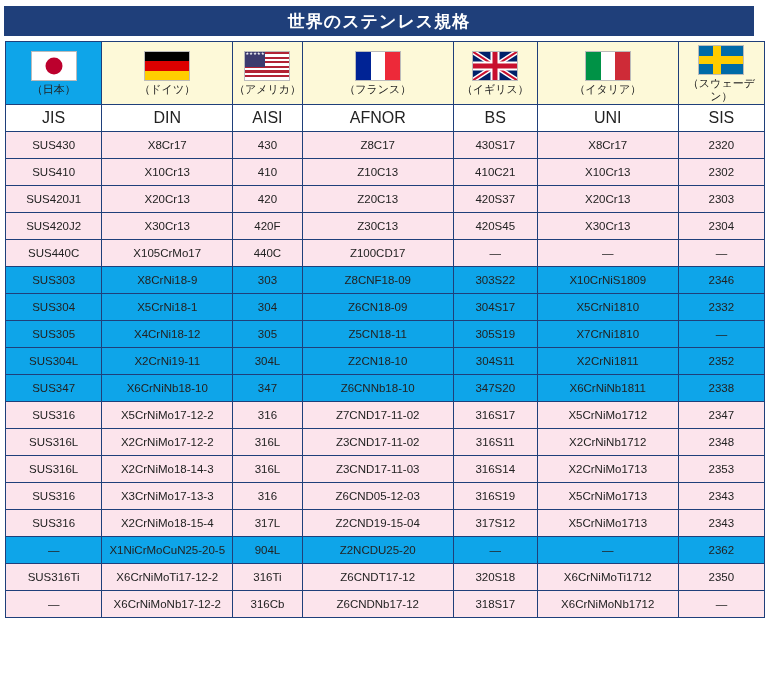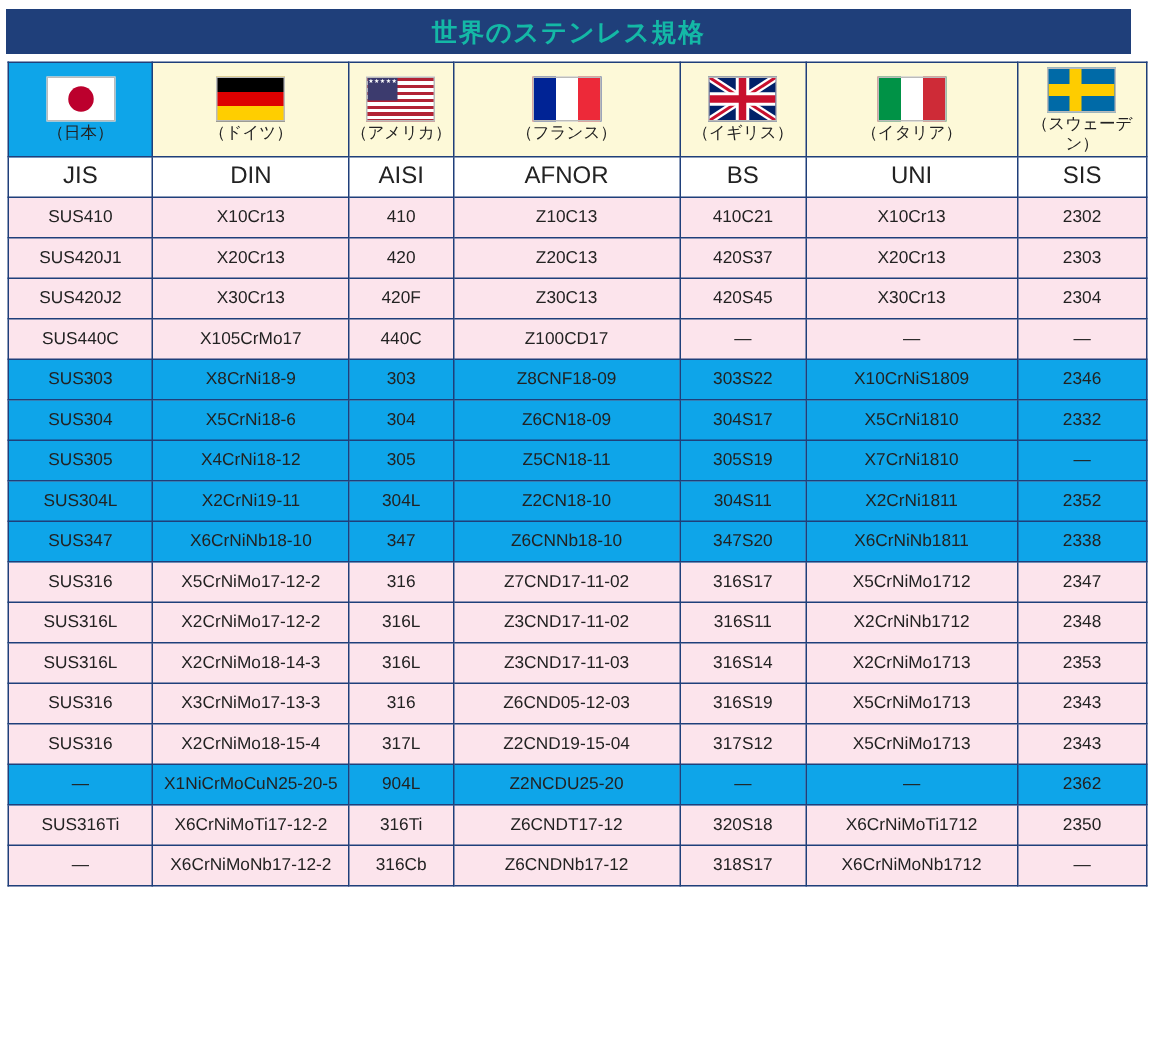--- a/index.html
+++ b/index.html
@@ -18,21 +18,21 @@
     width: 770px;
     height: 695px;
     box-sizing: border-box;
     padding: 0;
     position: relative;
   }
   .title-bar {
     margin: 6px 16px 5px 4px;
     height: 30px;
     background: #1f3f7a;
-    color: #14b8a6;
+    color: #ffffff;
     display: flex;
     align-items: center;
     justify-content: center;
     font-size: 17px;
     font-weight: bold;
     letter-spacing: 1px;
   }
   table.std {
     border-collapse: collapse;
     width: 760px;
@@ -277,20 +277,29 @@
         <td>DIN</td>
         <td>AISI</td>
         <td>AFNOR</td>
         <td>BS</td>
         <td>UNI</td>
         <td>SIS</td>
       </tr>
     </tbody>
     <tbody id="data-body">
         <tr class="tint-pink">
+          <td>SUS430</td>
+          <td>X8Cr17</td>
+          <td>430</td>
+          <td>Z8C17</td>
+          <td>430S17</td>
+          <td>X8Cr17</td>
+          <td>2320</td>
+        </tr>
+        <tr class="tint-pink">
           <td>SUS410</td>
           <td>X10Cr13</td>
           <td>410</td>
           <td>Z10C13</td>
           <td>410C21</td>
           <td>X10Cr13</td>
           <td>2302</td>
         </tr>
         <tr class="tint-pink">
           <td>SUS420J1</td>
@@ -323,21 +332,21 @@
           <td>SUS303</td>
           <td>X8CrNi18-9</td>
           <td>303</td>
           <td>Z8CNF18-09</td>
           <td>303S22</td>
           <td>X10CrNiS1809</td>
           <td>2346</td>
         </tr>
         <tr class="tint-blue">
           <td>SUS304</td>
-          <td>X5CrNi18-6</td>
+          <td>X5CrNi18-1</td>
           <td>304</td>
           <td>Z6CN18-09</td>
           <td>304S17</td>
           <td>X5CrNi1810</td>
           <td>2332</td>
         </tr>
         <tr class="tint-blue">
           <td>SUS305</td>
           <td>X4CrNi18-12</td>
           <td>305</td>

